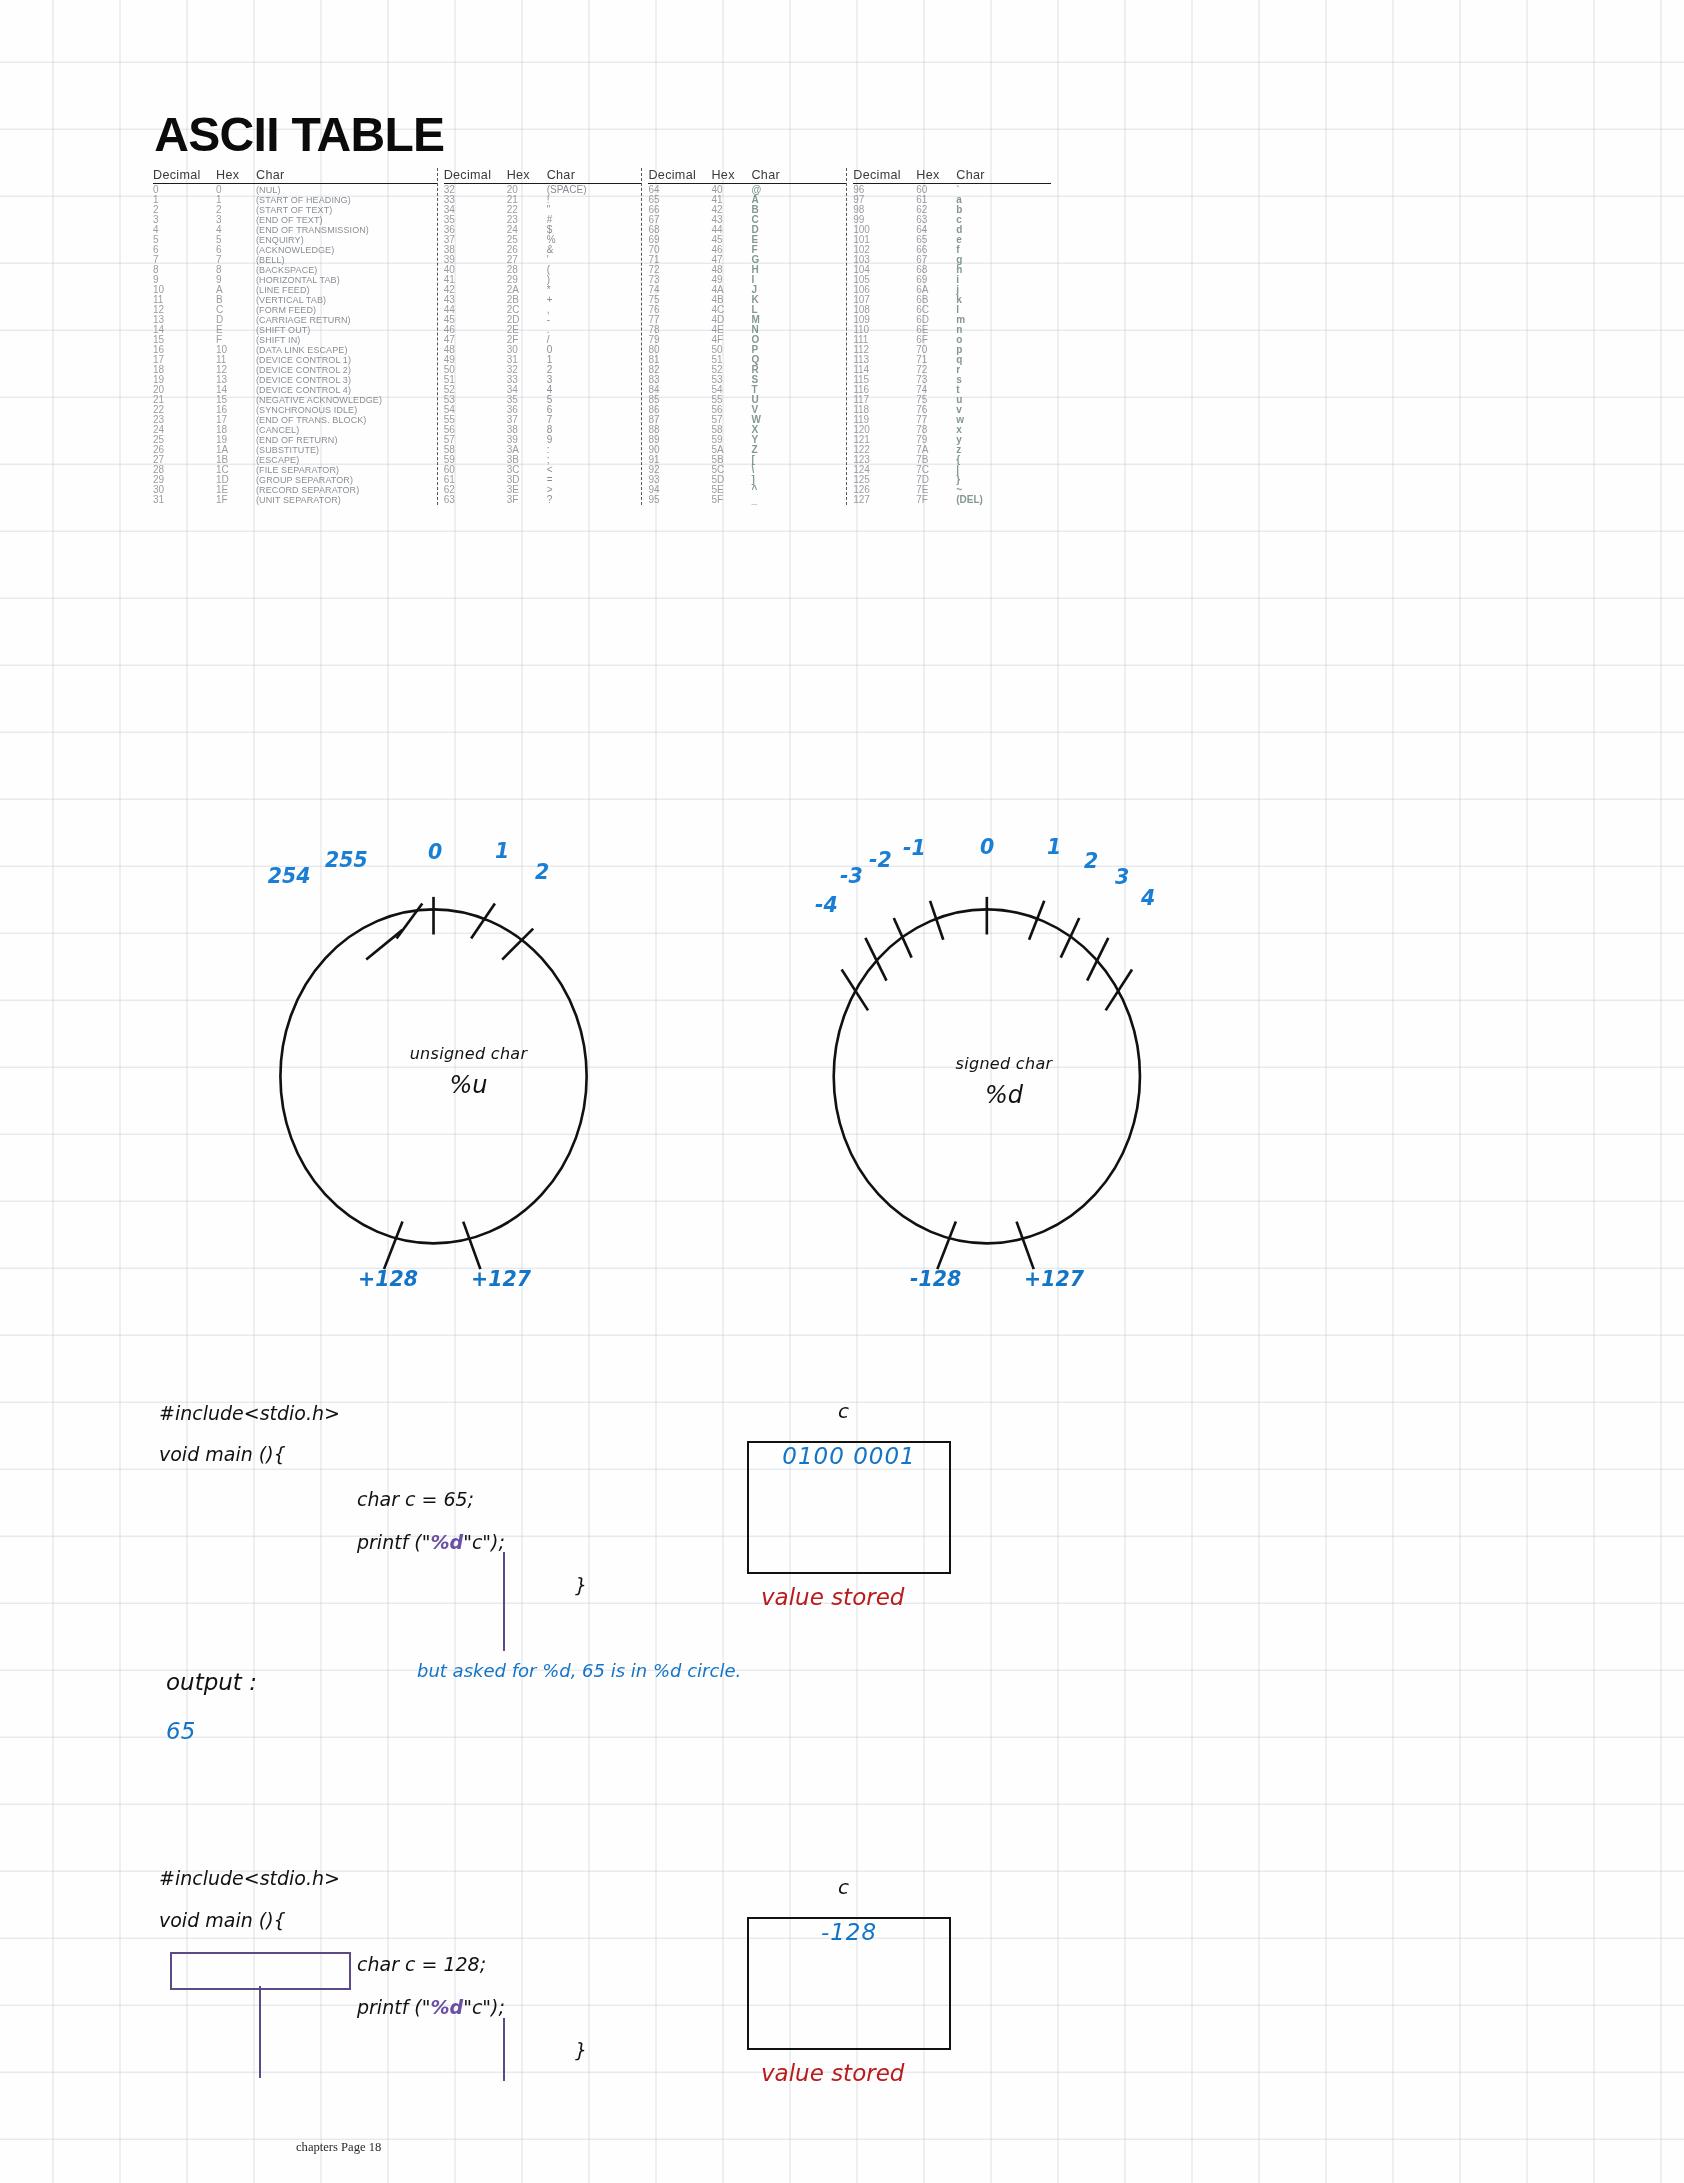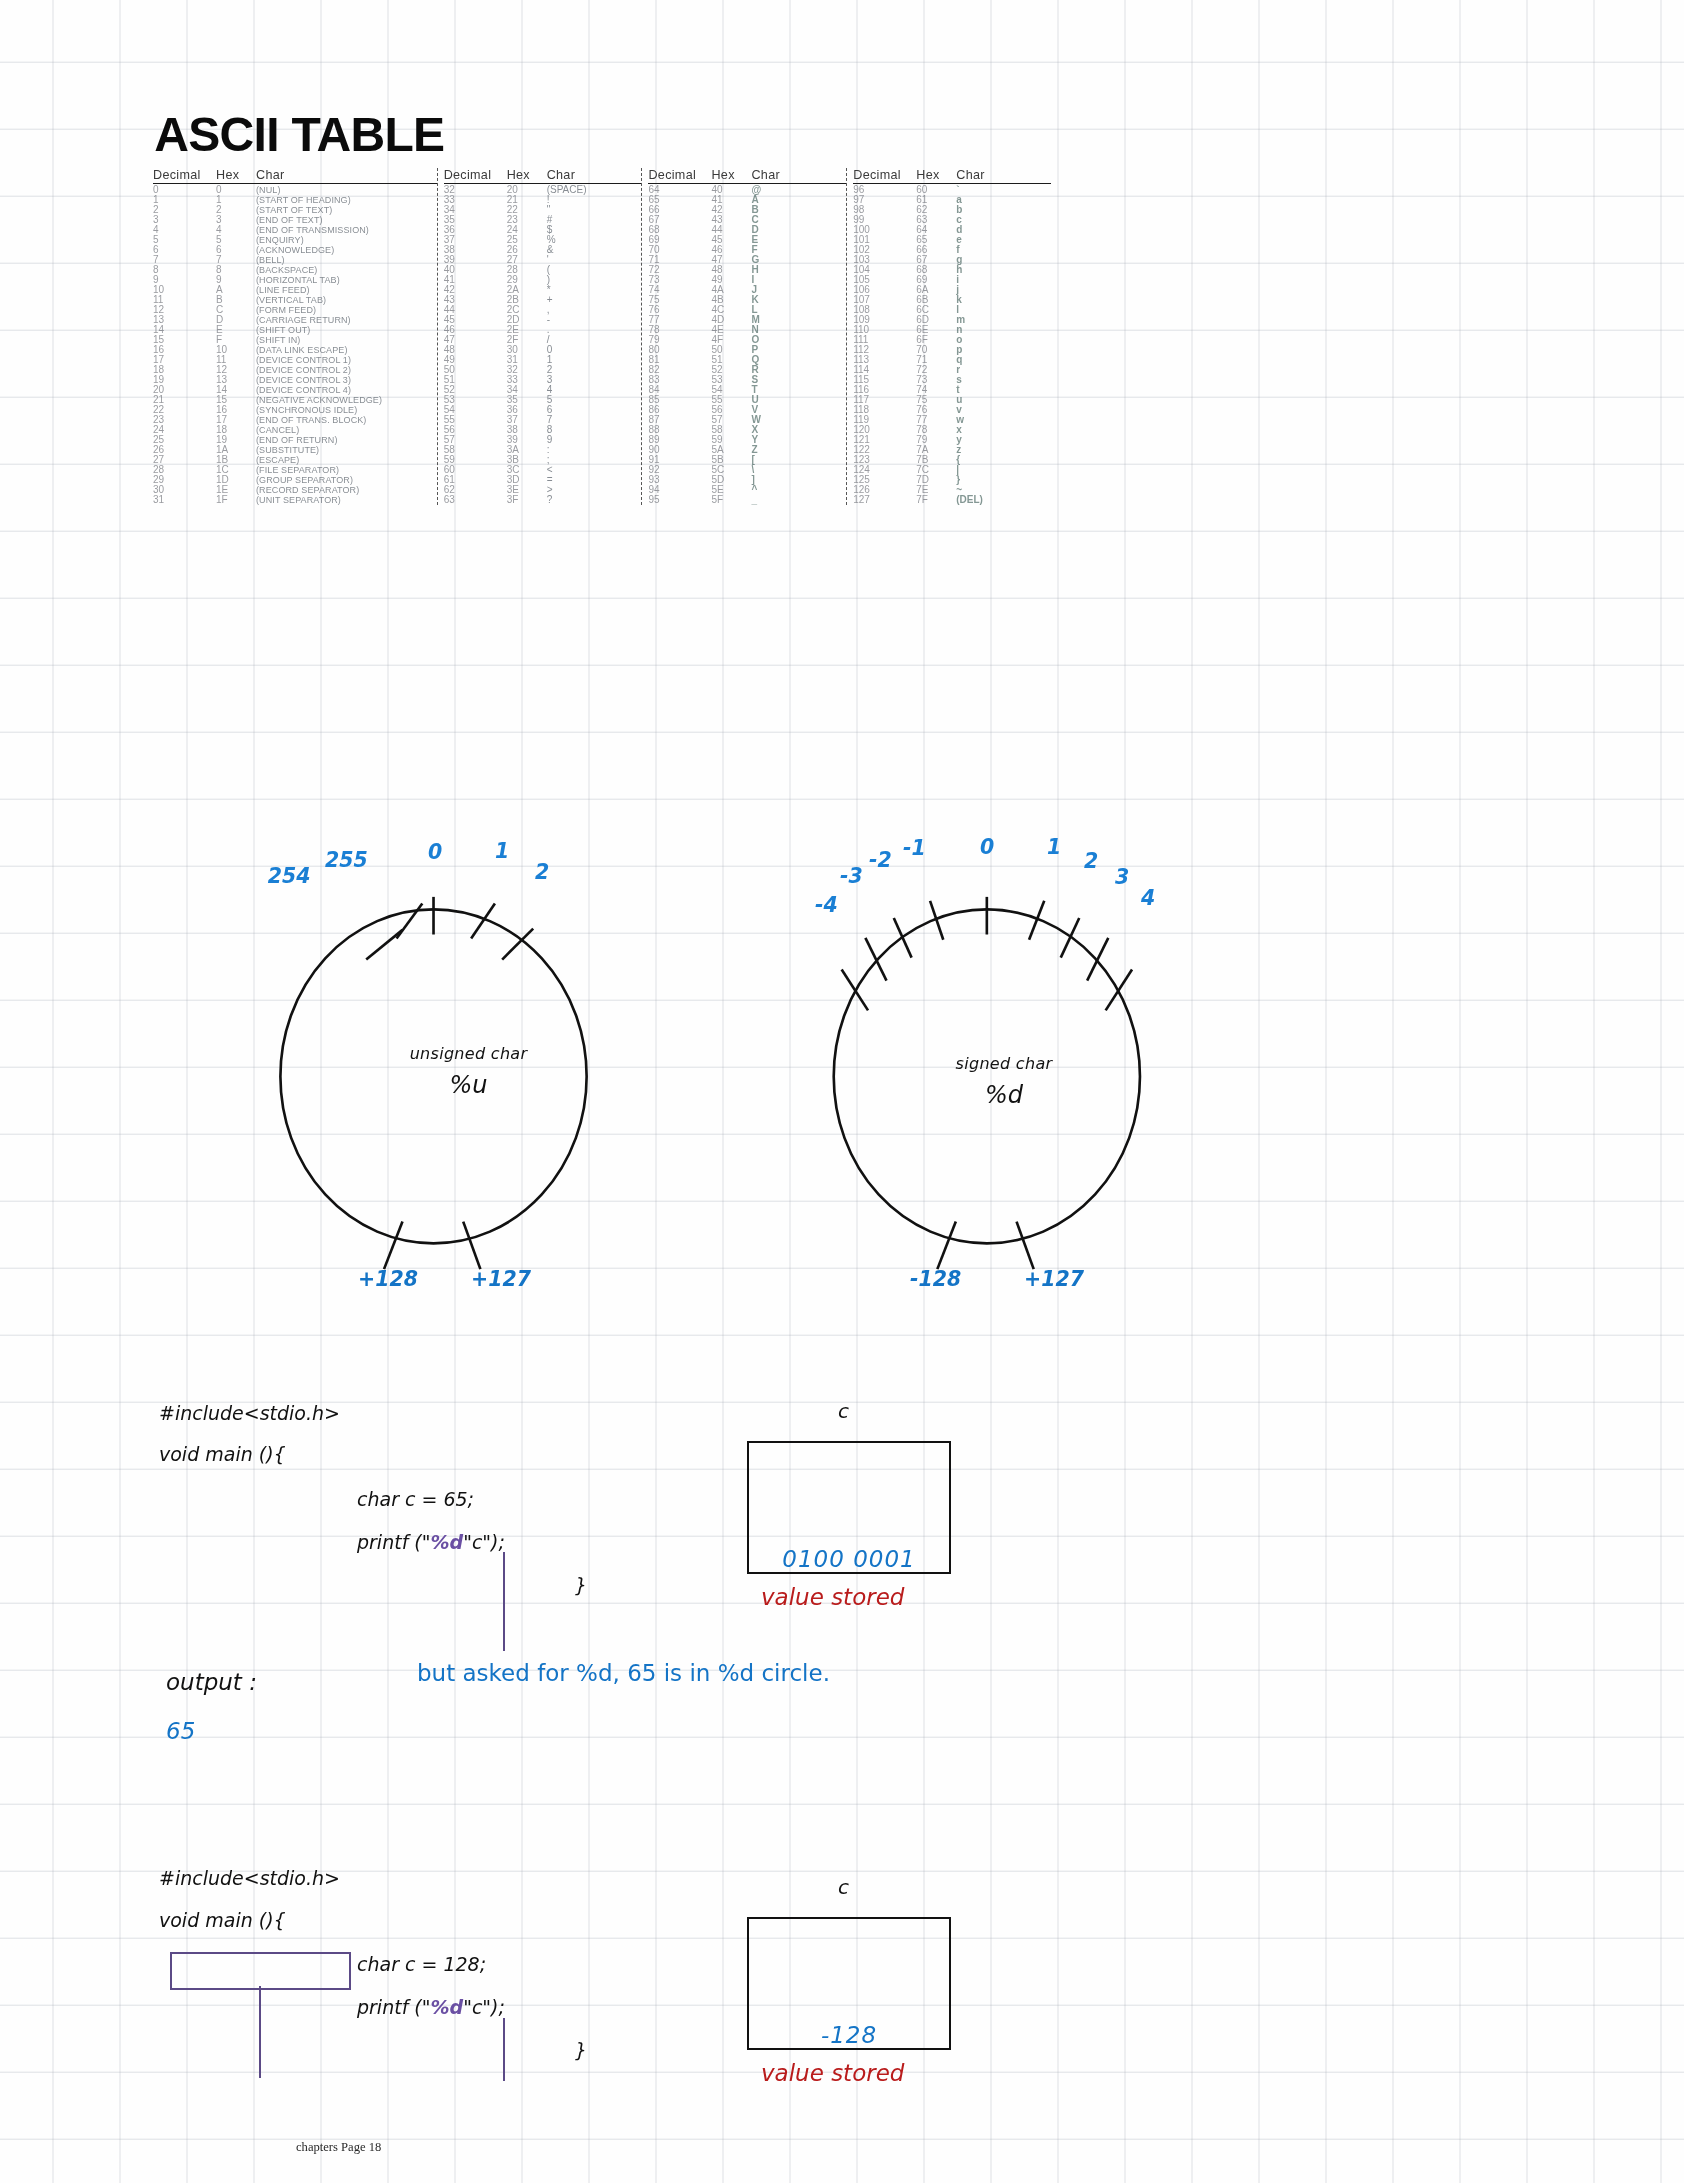--- a/index.html
+++ b/index.html
@@ -76,37 +76,37 @@
   
   .code{
     position:absolute;font-family:"DejaVu Sans", sans-serif;
     font-style:italic;color:#111;font-size:19px;line-height:1.04;
     white-space:nowrap;
   }
   .fmt{color:#6a4fa3;font-weight:600;}
 
   .valbox{
     position:absolute;border:2.6px solid #111;background:transparent;
-    display:flex;align-items:flex-end;justify-content:center;
+    display:flex;align-items:flex-start;justify-content:center;
   }
   .valbox span{
     font-family:"DejaVu Sans", sans-serif;font-style:italic;
     font-size:23px;color:#1474c6;letter-spacing:1px;
   }
   .box-top-c{
     position:absolute;font-family:"DejaVu Sans", sans-serif;
     font-style:italic;font-size:20px;color:#111;
   }
   .box-sub{
     position:absolute;font-family:"DejaVu Sans", sans-serif;
     font-style:italic;font-size:23px;color:#b91c1c;
   }
   .note{
     position:absolute;font-family:"DejaVu Sans", sans-serif;
-    font-size:23px;color:#1474c6;white-space:nowrap;
+    font-style:italic;font-size:18px;color:#1474c6;white-space:nowrap;
   }
   .outlabel{
     position:absolute;font-family:"DejaVu Sans", sans-serif;
     font-style:italic;font-size:23px;color:#111;
   }
   .outval{
     position:absolute;font-family:"DejaVu Sans", sans-serif;
     font-style:italic;font-size:23px;color:#1474c6;
   }
   .pline{position:absolute;background:#5b4a86;width:2px;}

